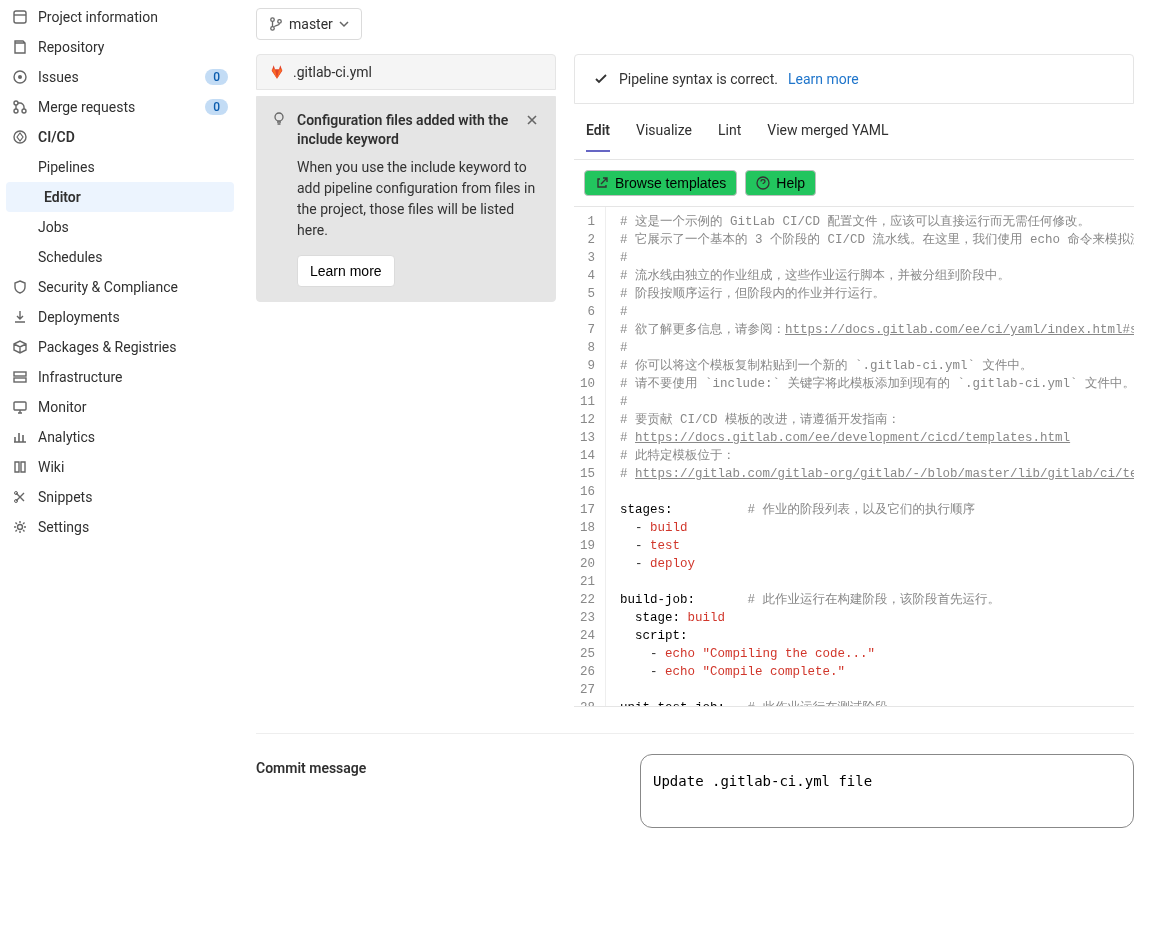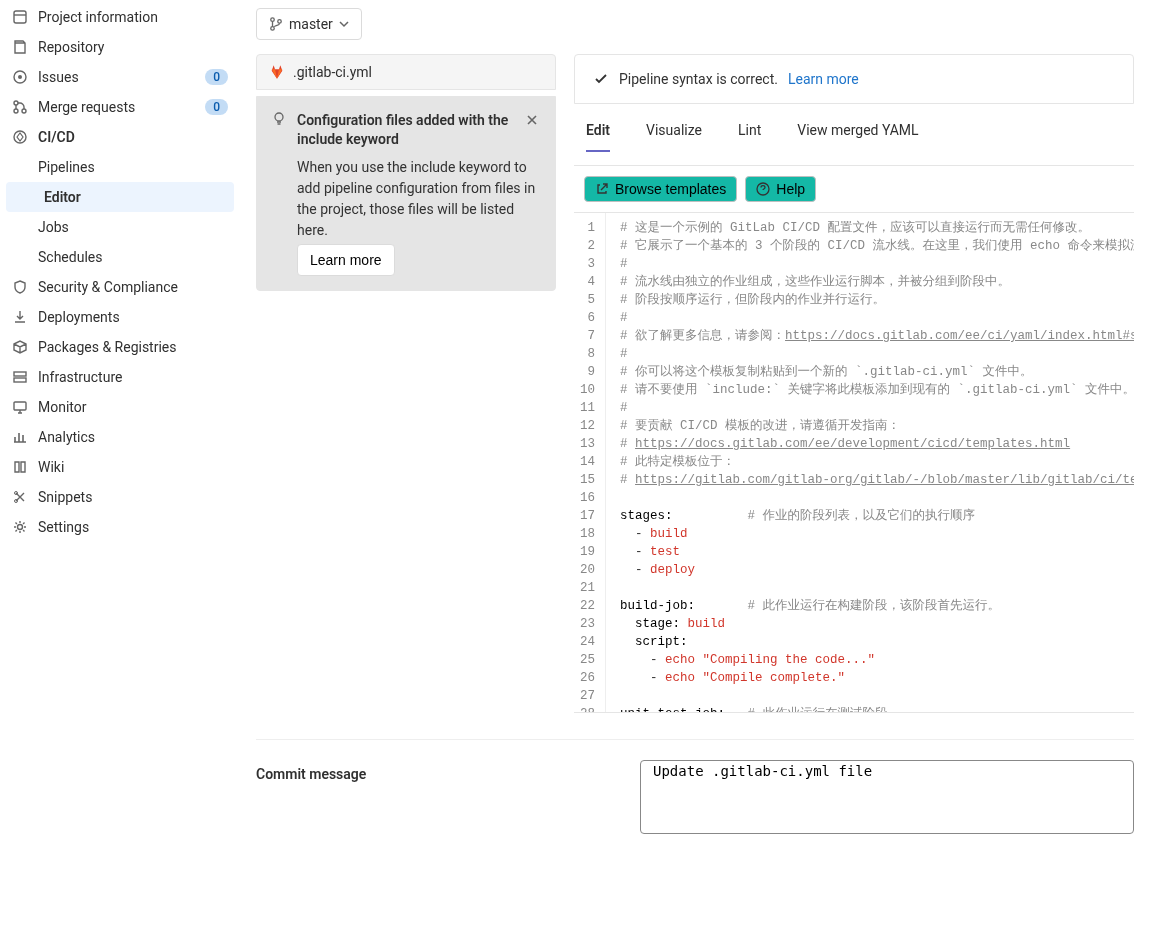--- a/index.html
+++ b/index.html
@@ -24,52 +24,52 @@
   .two-col { display: flex; gap: 18px; align-items: flex-start; }
   .left-col { width: 300px; flex-shrink: 0; }
   
   .file-bar { background: #f5f5f5; border: 1px solid #e5e5e5; border-radius: 4px 4px 0 0; padding: 9px 12px; display: flex; align-items: center; gap: 8px; }
   .gitlab-icon-sm { width: 16px; height: 16px; }
   
   .tip-box { background: #e5e5e5; border: 1px solid #e5e5e5; border-radius: 0 0 4px 4px; padding: 14px; margin-top: 6px; position: relative; }
   .tip-header { display: flex; align-items: flex-start; gap: 10px; margin-bottom: 8px; }
   .tip-title { font-weight: 600; flex: 1; line-height: 1.35; }
   .tip-close { color: #666; cursor: pointer; padding: 2px; }
-  .tip-body { color: #333; line-height: 1.5; margin-left: 26px; margin-bottom: 3px; }
+  .tip-body { color: #333; line-height: 1.5; margin-left: 26px; margin-bottom: 14px; }
   .btn { display: inline-flex; align-items: center; gap: 6px; border: 1px solid #dbdbdb; background: #fff; padding: 7px 12px; border-radius: 4px; cursor: pointer; font-size: 14px; }
   .btn.primary { background: #1f75cb; border-color: #1f75cb; color: #fff; }
   .tip-box .btn { margin-left: 26px; }
   
   .editor-panel { flex: 1; min-width: 0; }
   .alert-bar { border: 1px solid #e5e5e5; border-radius: 4px 4px 0 0; padding: 16px 18px; display: flex; align-items: center; gap: 10px; }
   .alert-bar .text { color: #333; }
   .link { color: #1f75cb; text-decoration: none; cursor: pointer; }
   
-  .tabs { display: flex; gap: 36px; padding: 18px 12px 13px 12px; border-bottom: 1px solid #e5e5e5; }
+  .tabs { display: flex; gap: 26px; padding: 18px 12px 7px 12px; border-bottom: 1px solid #e5e5e5; }
   .tab { padding-bottom: 14px; cursor: pointer; color: #303030; font-size: 14px; }
   .tab.active { font-weight: 600; box-shadow: inset 0 -2px 0 #6666c4; }
   
   .toolbar { display: flex; gap: 8px; padding: 10px 10px; border-bottom: 1px solid #e5e5e5; }
-  .btn-sm { display: inline-flex; align-items: center; gap: 6px; border: 1px solid #bfbfbf; background: #14b8a6; padding: 4px 10px; border-radius: 4px; cursor: pointer; font-size: 14px; }
+  .btn-sm { display: inline-flex; align-items: center; gap: 6px; border: 1px solid #bfbfbf; background: #22c55e; padding: 4px 10px; border-radius: 4px; cursor: pointer; font-size: 14px; }
   
   .code-editor { display: flex; font-family: "SFMono-Regular", Consolas, "Liberation Mono", Menlo, monospace; font-size: 12.5px; border-bottom: 1px solid #e5e5e5; height: 500px; overflow: hidden; }
   .gutter { background: #fff; color: #888; text-align: right; padding: 6px 10px 6px 6px; user-select: none; border-right: 1px solid #eee; }
   .gutter div { height: 18px; line-height: 18px; }
   .code-body { padding: 6px 0 6px 14px; flex: 1; white-space: pre; overflow: hidden; }
   .code-line { height: 18px; line-height: 18px; }
   .c-comment { color: #888; }
   .c-key { color: #000000; }
   .c-val { color: #d1362b; }
   .c-str { color: #d1362b; }
   .c-link { text-decoration: underline; }
   
   .form-section { margin-top: 26px; border-top: 1px solid #eee; padding-top: 20px; }
   .form-row { display: flex; align-items: flex-start; margin-bottom: 22px; gap: 24px; }
   .form-label { width: 360px; font-weight: 600; padding-top: 6px; }
-  .form-input, .form-textarea { flex: 1; border: 1px solid #888; border-radius: 4px; padding: 2px 12px; font-family: "SFMono-Regular", Consolas, monospace; font-size: 14px; resize: none; }
+  .form-input, .form-textarea { flex: 1; border: 1px solid #888; border-radius: 12px; padding: 18px 12px; font-family: "SFMono-Regular", Consolas, monospace; font-size: 14px; resize: none; }
   .form-textarea { height: 74px; }
   .actions { display: flex; gap: 10px; padding-top: 8px; }
 
   svg { display: block; }
 </style>
 </head>
 <body>
 
 <div class="layout">
 

